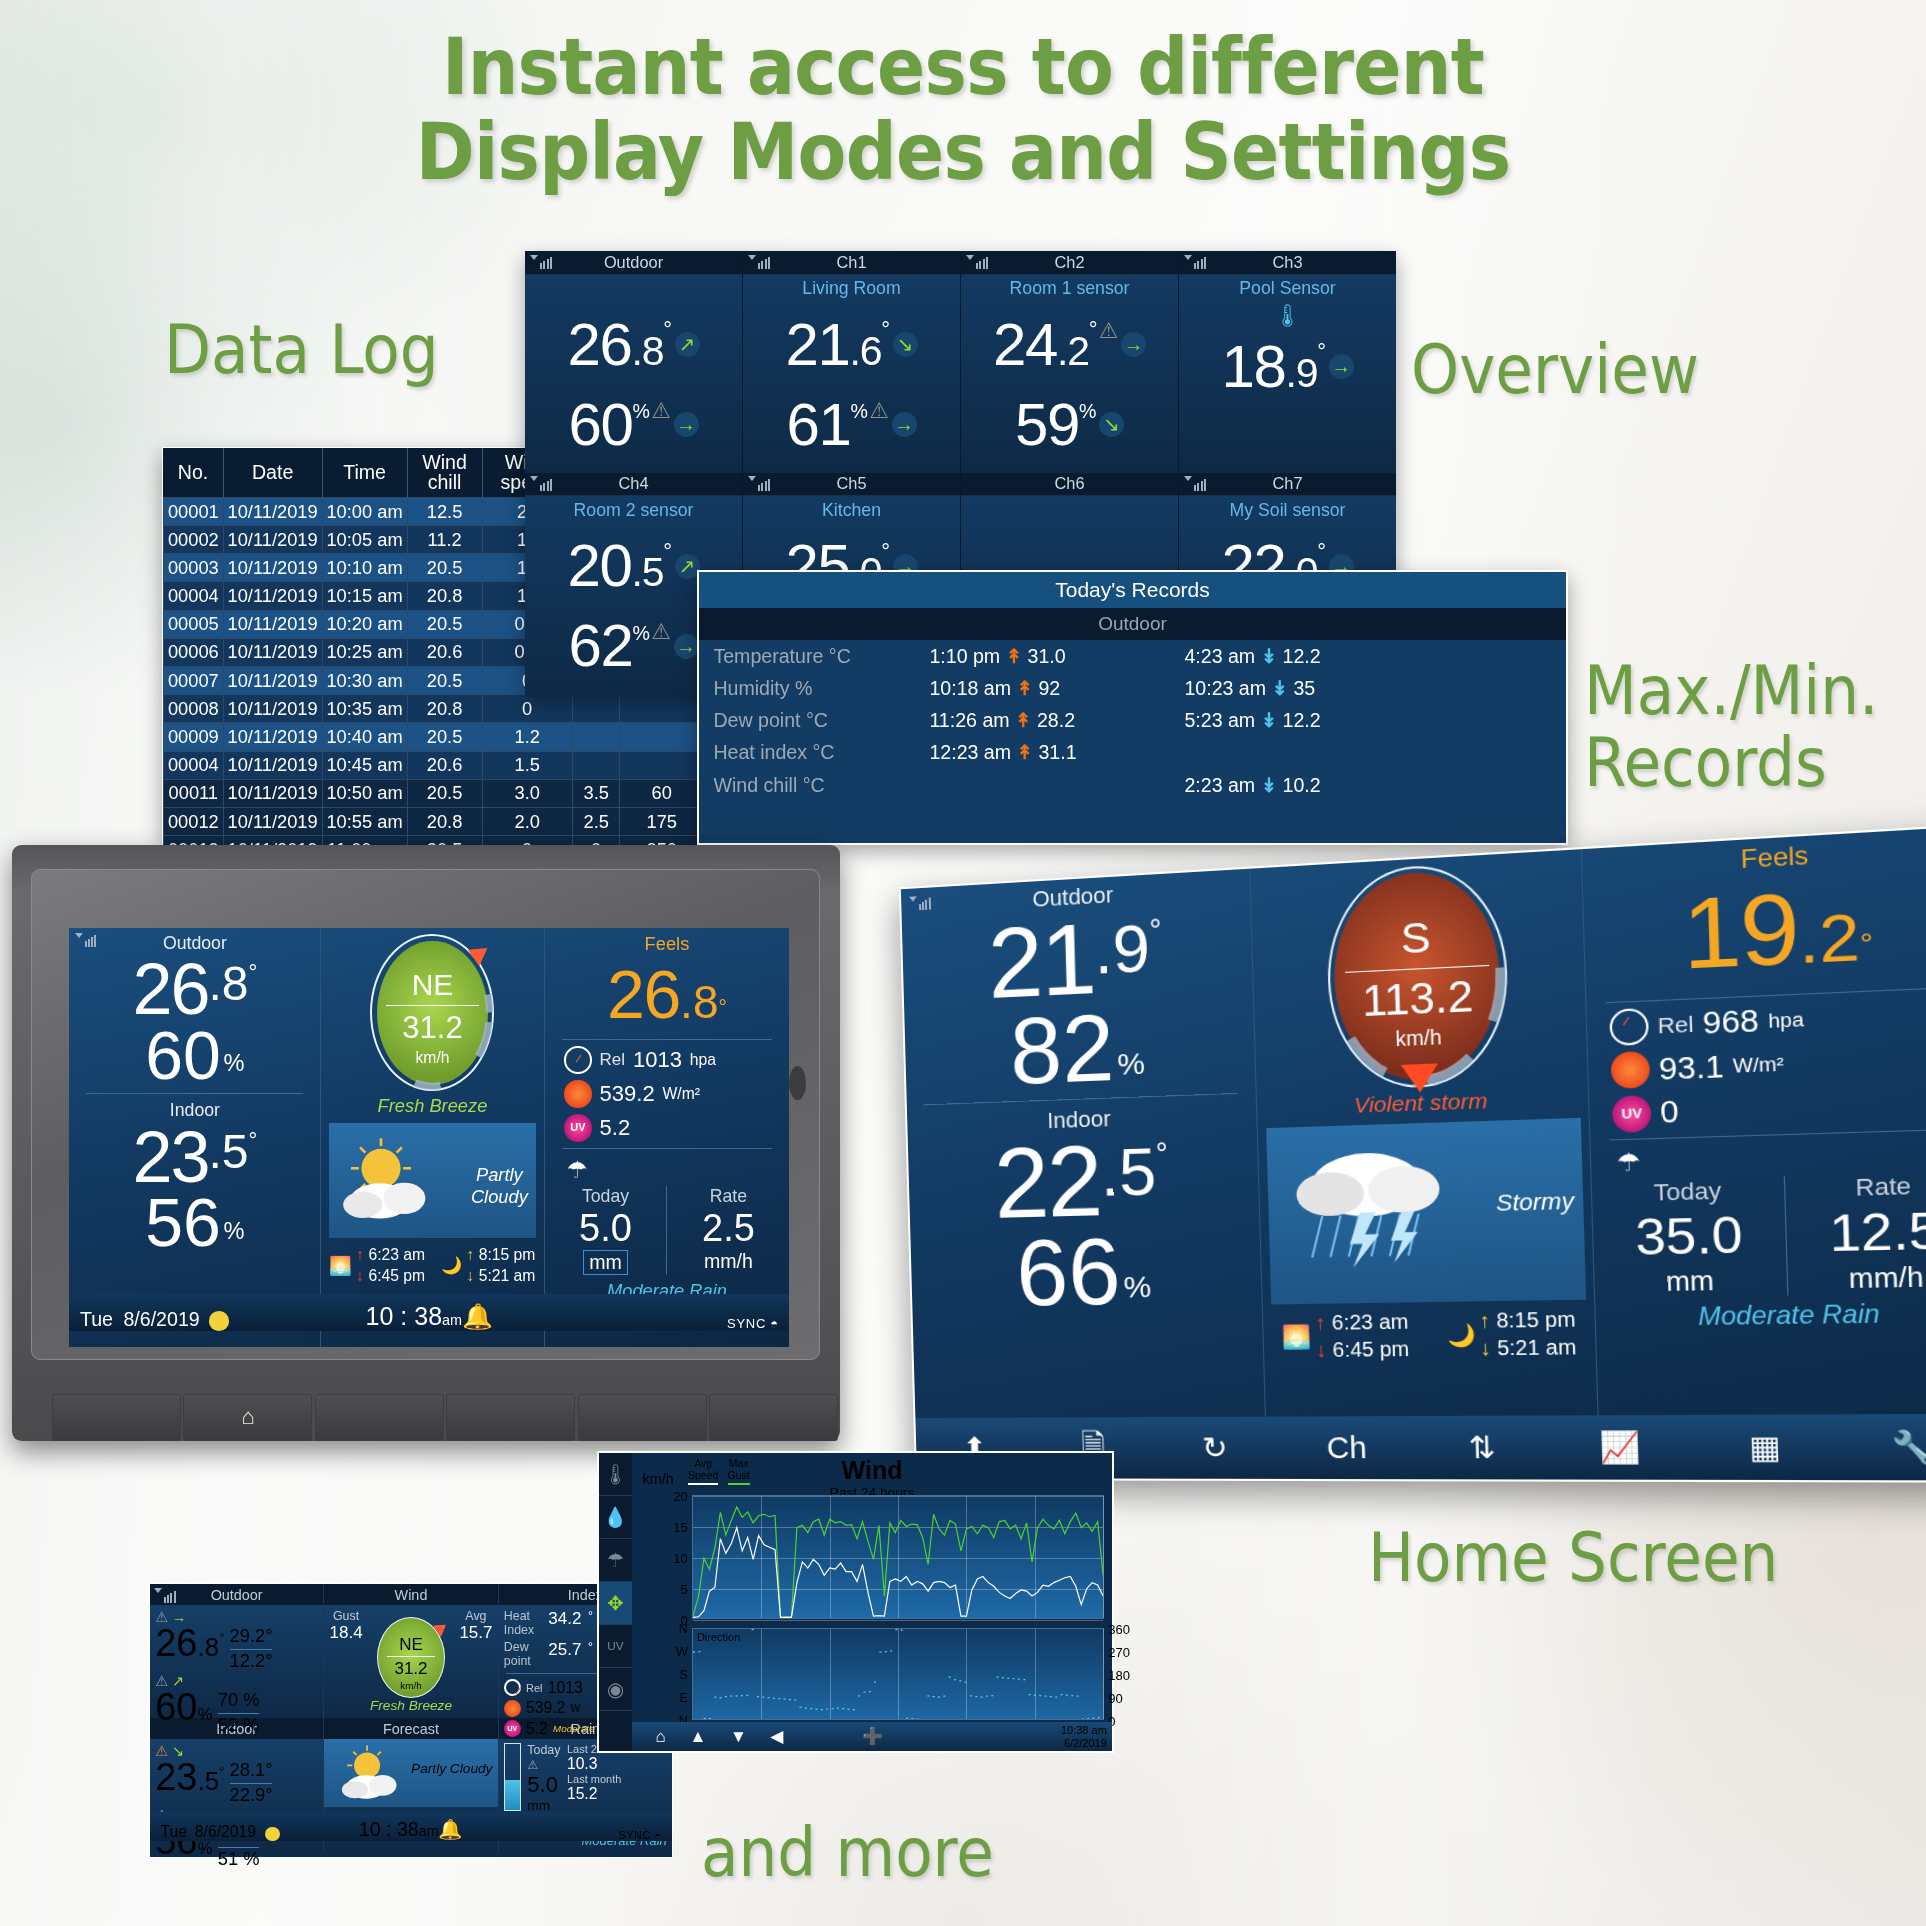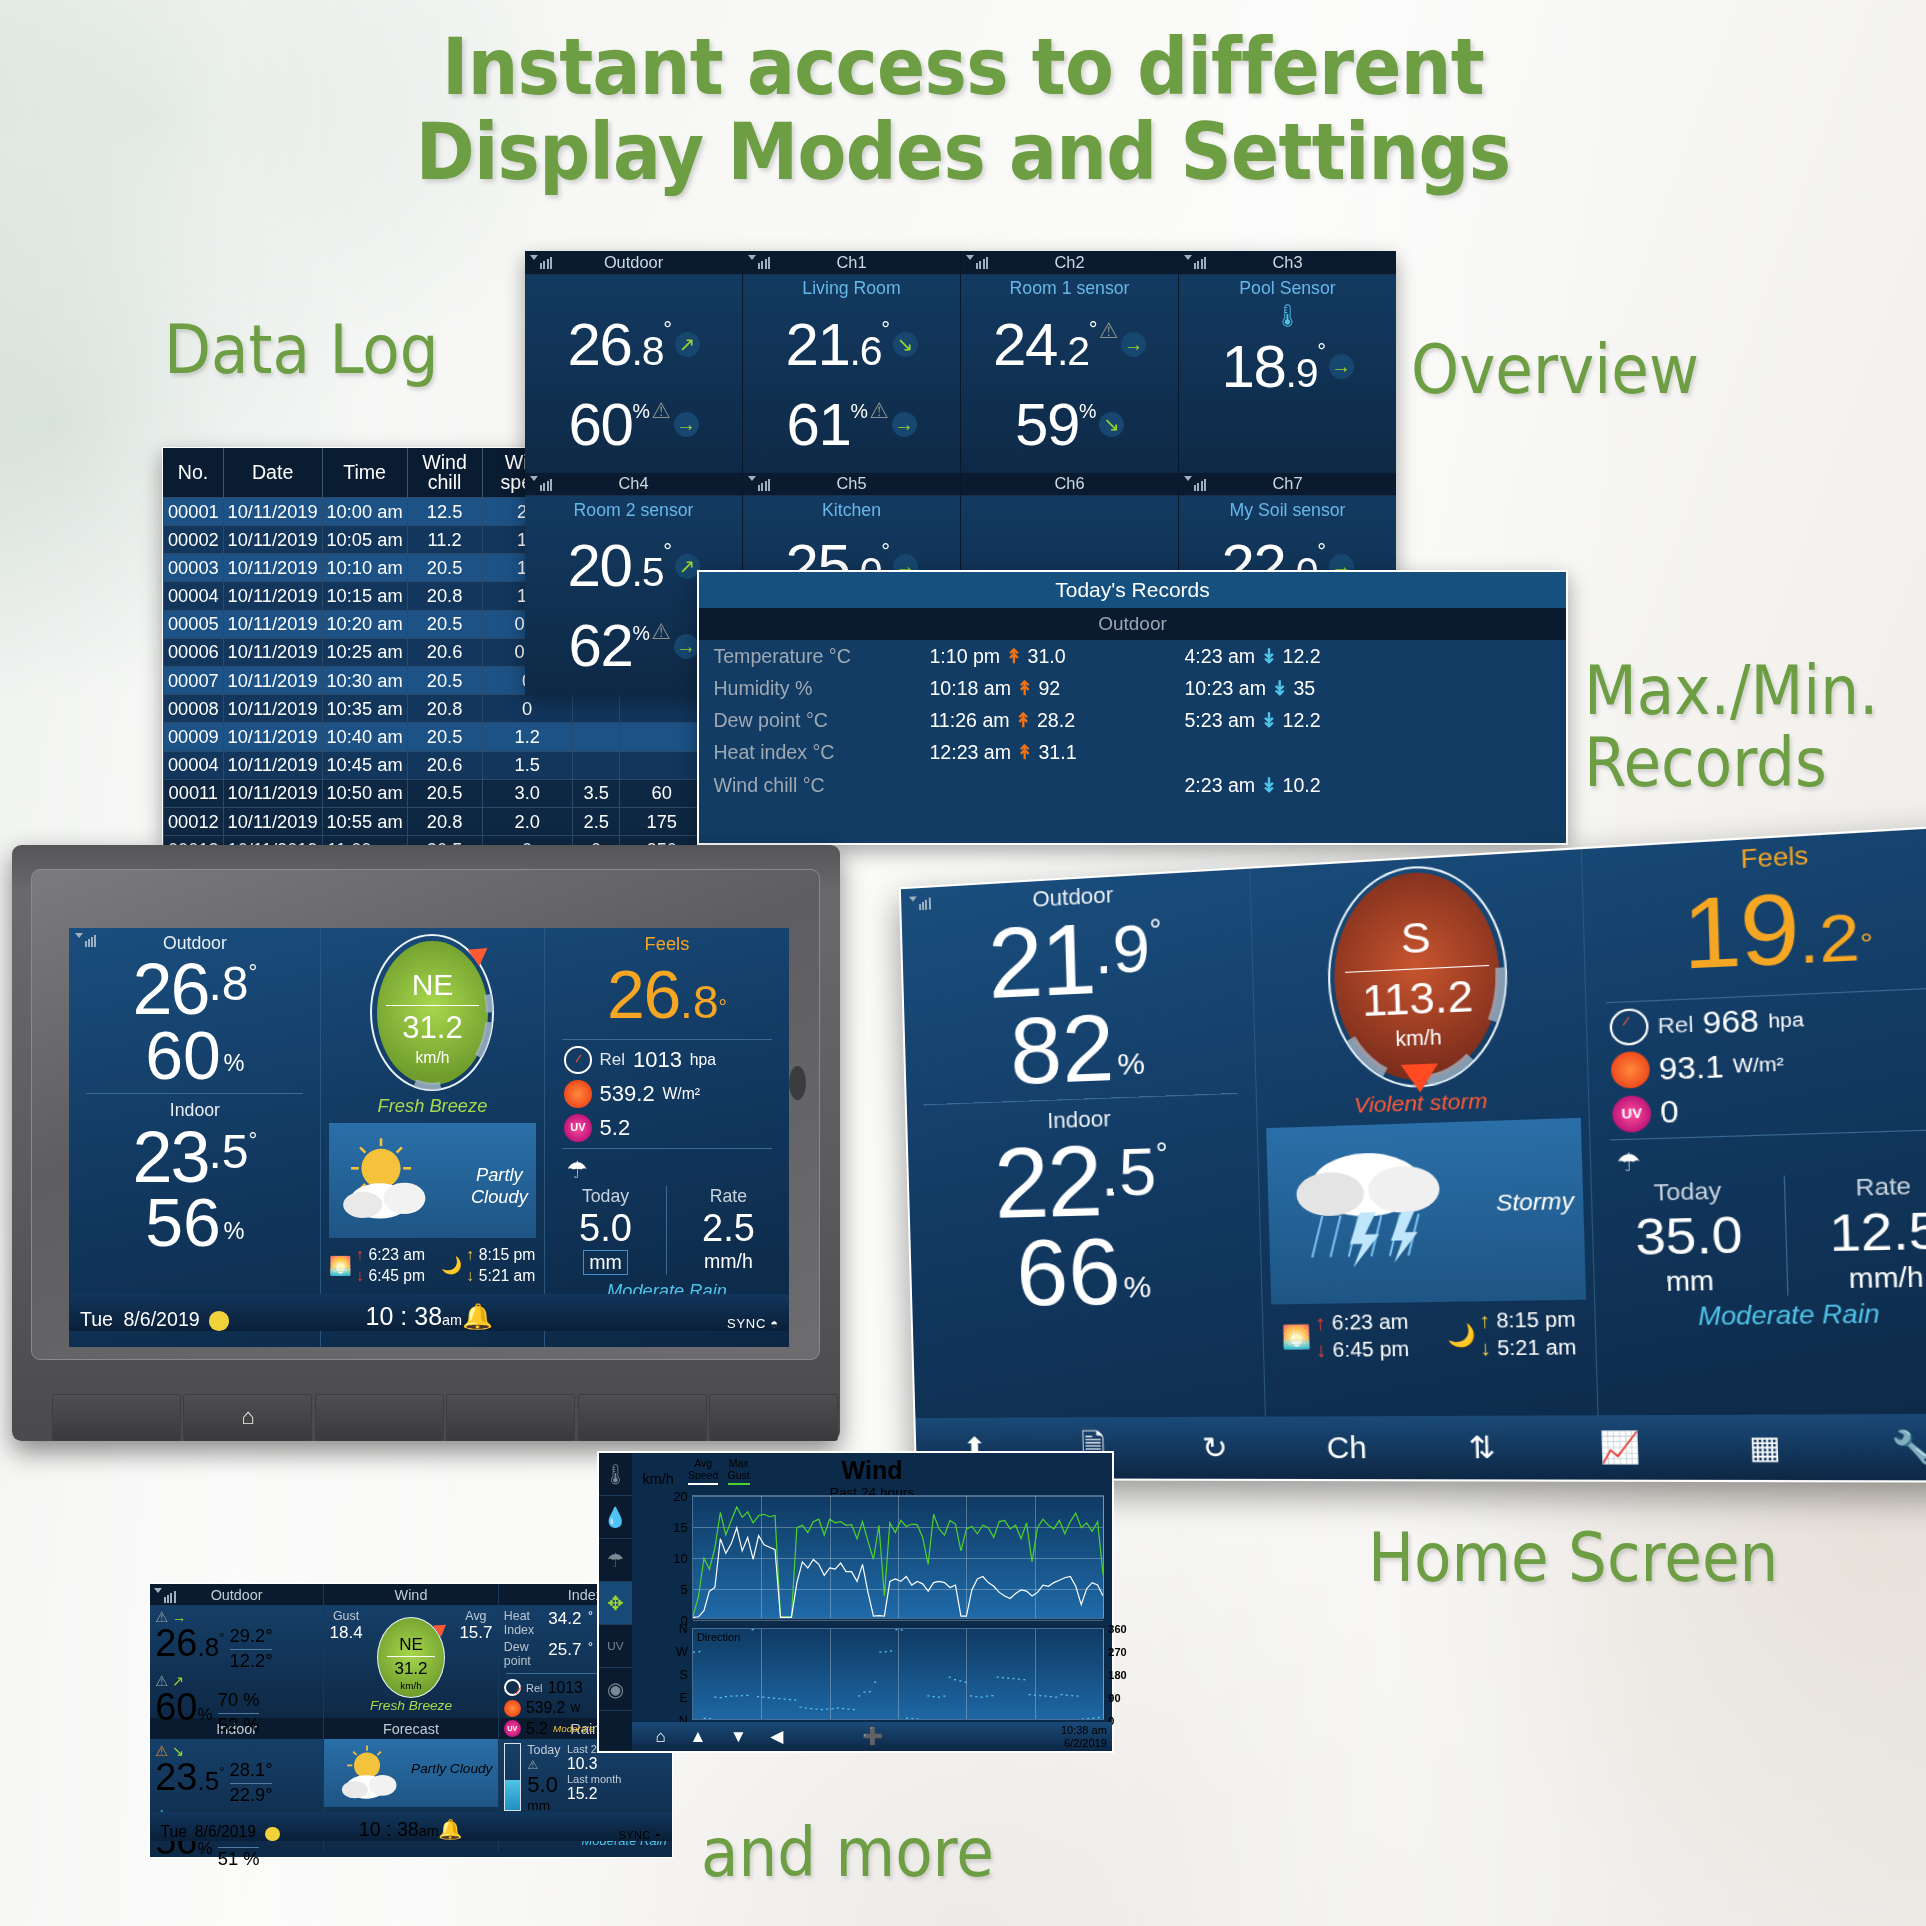--- a/index.html
+++ b/index.html
@@ -267,21 +267,21 @@
   .chartbox{ position:absolute; left:60px; right:7.9px; top:42px; height:124px;
              background:linear-gradient(180deg,#0f3a63,#1f6aa8); border:0.7px solid #486e93; }
   .gridline{ position:absolute; left:0;right:0;height:0.7px;background:rgba(255,255,255,.28); }
   .vline{ position:absolute; top:0;bottom:0;width:0.7px;background:rgba(255,255,255,.28); }
   .ylab{ position:absolute; right:100%; margin-right:5.2px; transform:translateY(-50%);
          font-size:13px; }
   .dirbox{ position:absolute; left:60px; right:7.9px; top:175px; height:92px;
            background:linear-gradient(180deg,#0f3a63,#1e67a4); border:0.7px solid #486e93; }
   .dirlab{ position:absolute; left:3.9px; top:2px; font-size:11px; }
   .yl2{ position:absolute; right:100%; margin-right:5.2px; transform:translateY(-50%); font-size:12.4px;}
-  .yr2{ position:absolute; left:100%; margin-left:5.2px; transform:translateY(-50%); font-size:11px;font-weight:bold;}
+  .yr2{ position:absolute; left:100%; margin-left:5.2px; transform:translateY(-50%); font-size:13px;}
   .xlab{ position:absolute; top:270px; font-size:13px; transform:translateX(-50%); }
   #wind-nav{ position:absolute; left:33px; right:0; bottom:0; height:29px;
              background:linear-gradient(180deg,#1a4a78,#0d2745);
              display:flex; align-items:center; }
   #wind-nav .n{ color:#fff; font-size:17px; margin-left:23.6px; }
   #wind-nav .tm{ position:absolute; right:5.2px; font-size:11px; line-height:1.15; text-align:right;}
 
   
   #smallpanel{ position:absolute; left:149px; top:1583px; width:524px; height:275px; z-index:28;
                border:1.3px solid #fff; background:#0c2a4a; font-size:13px; }

